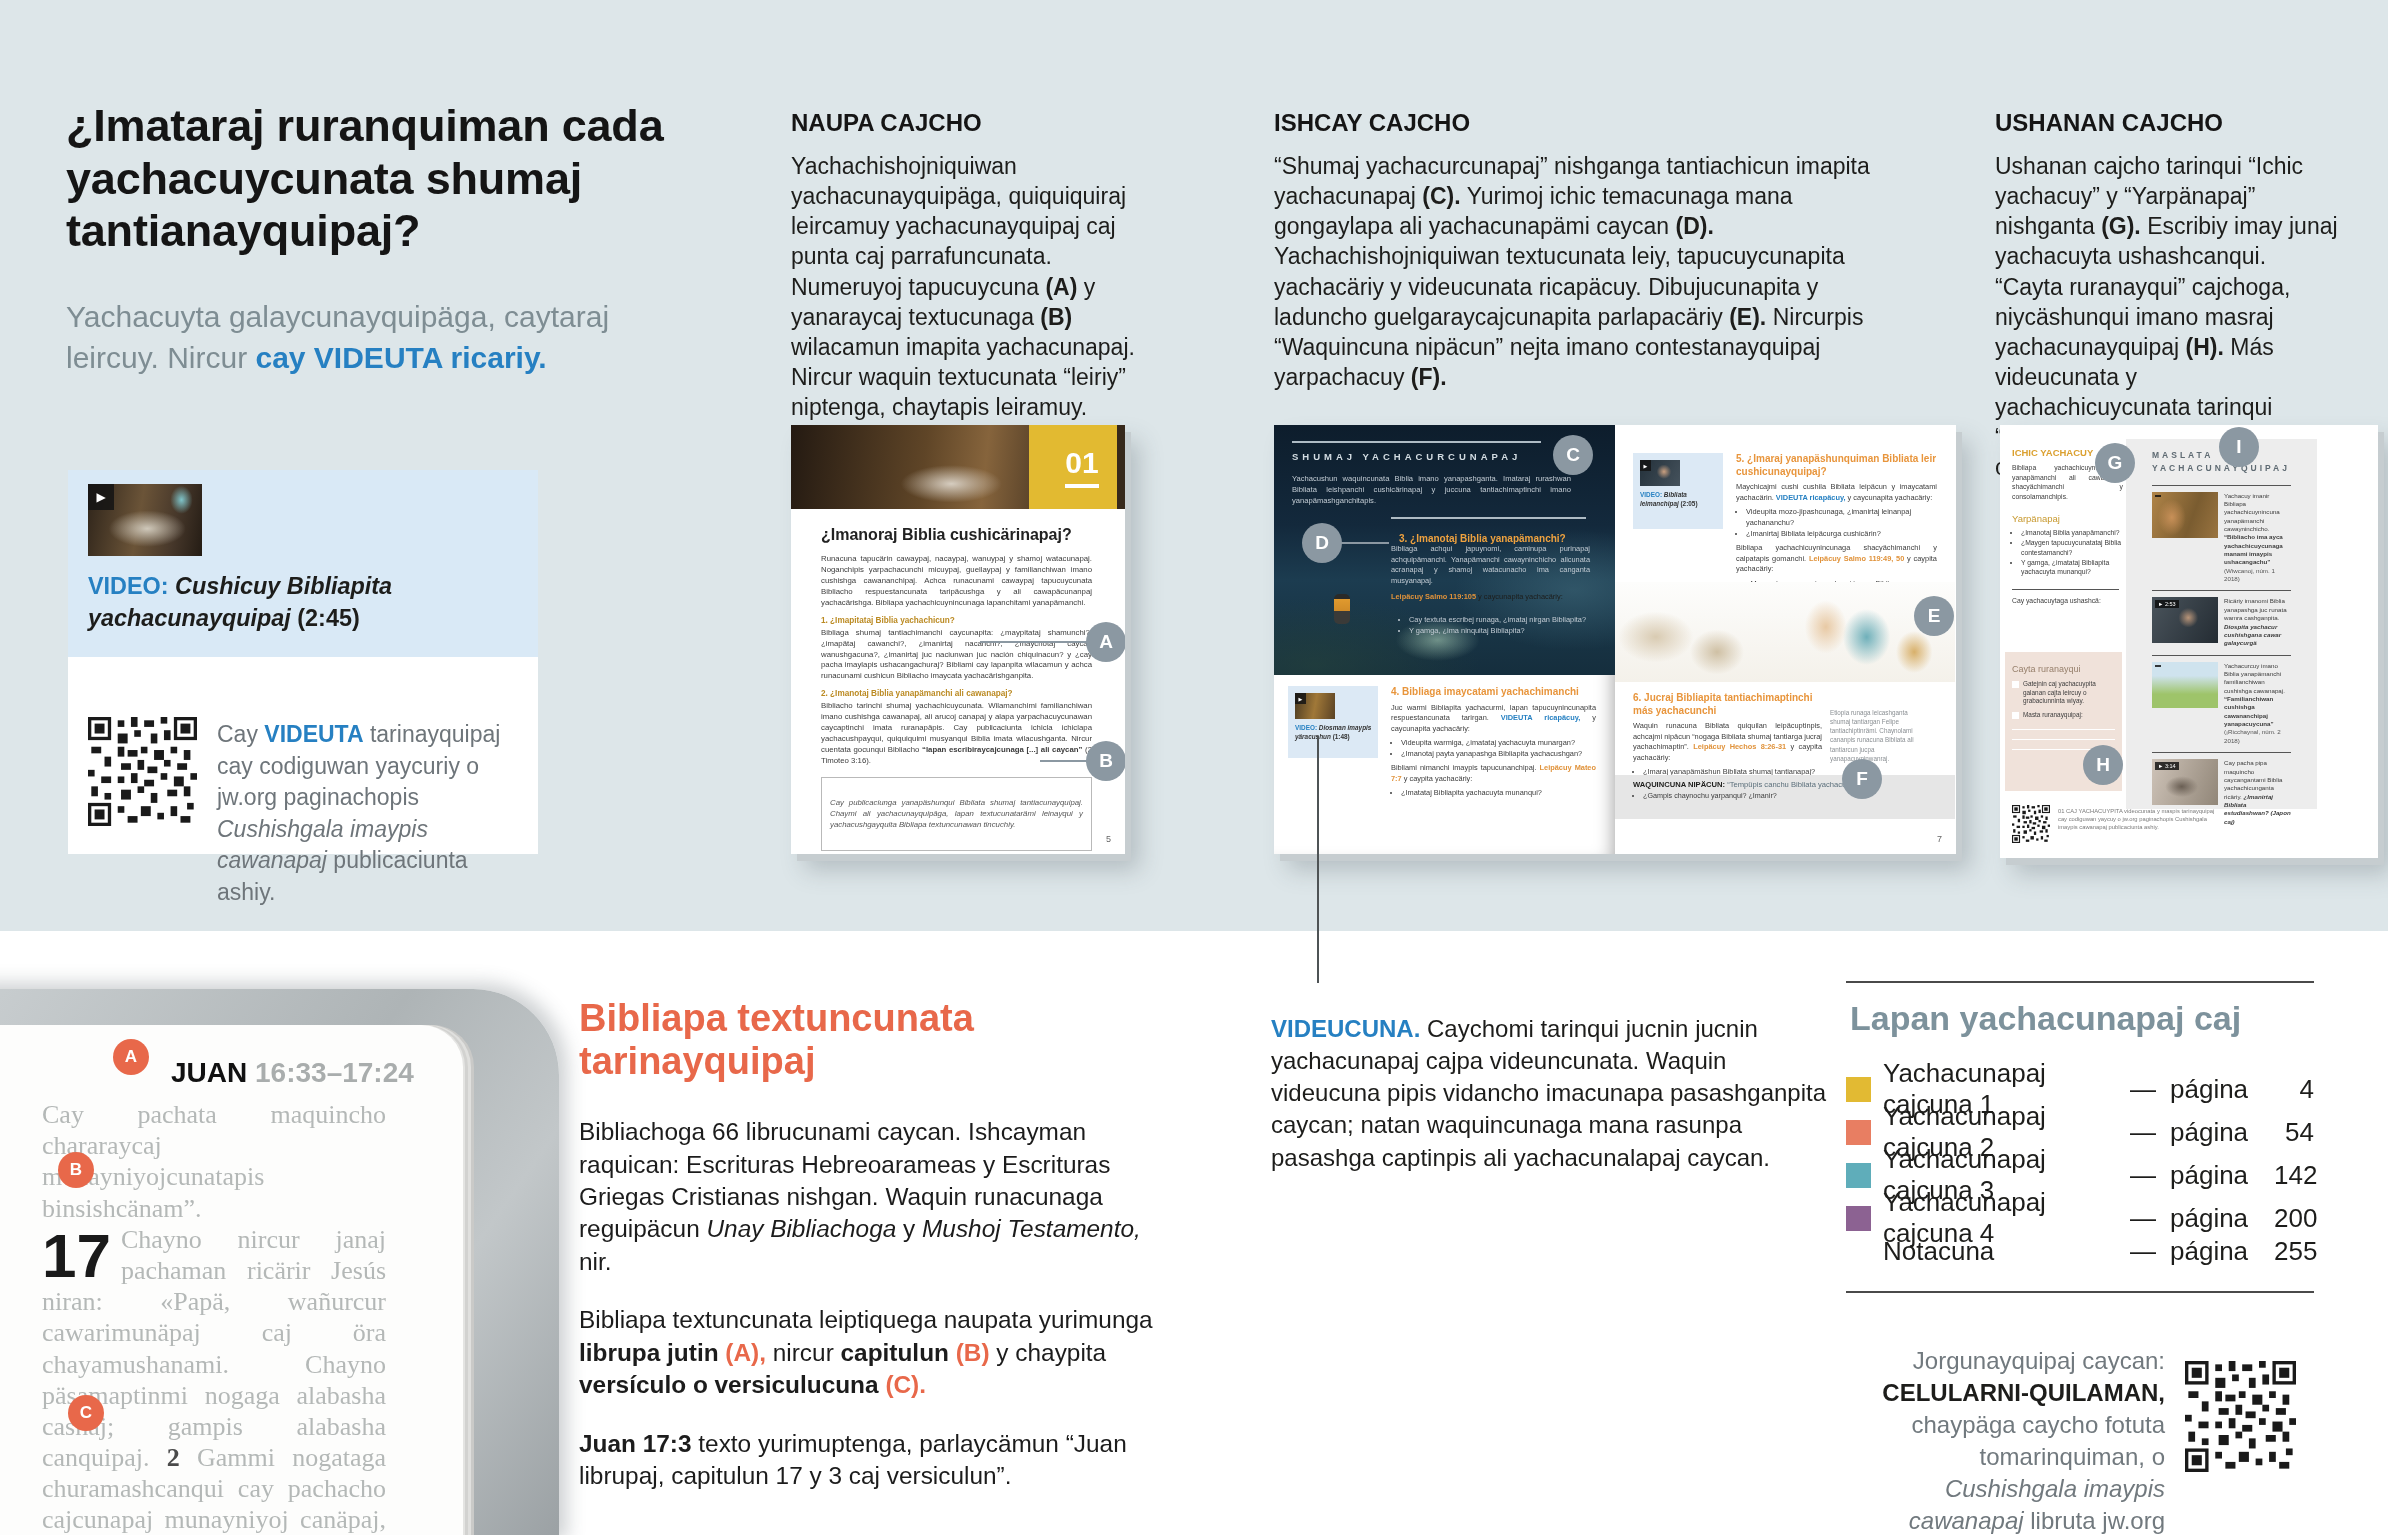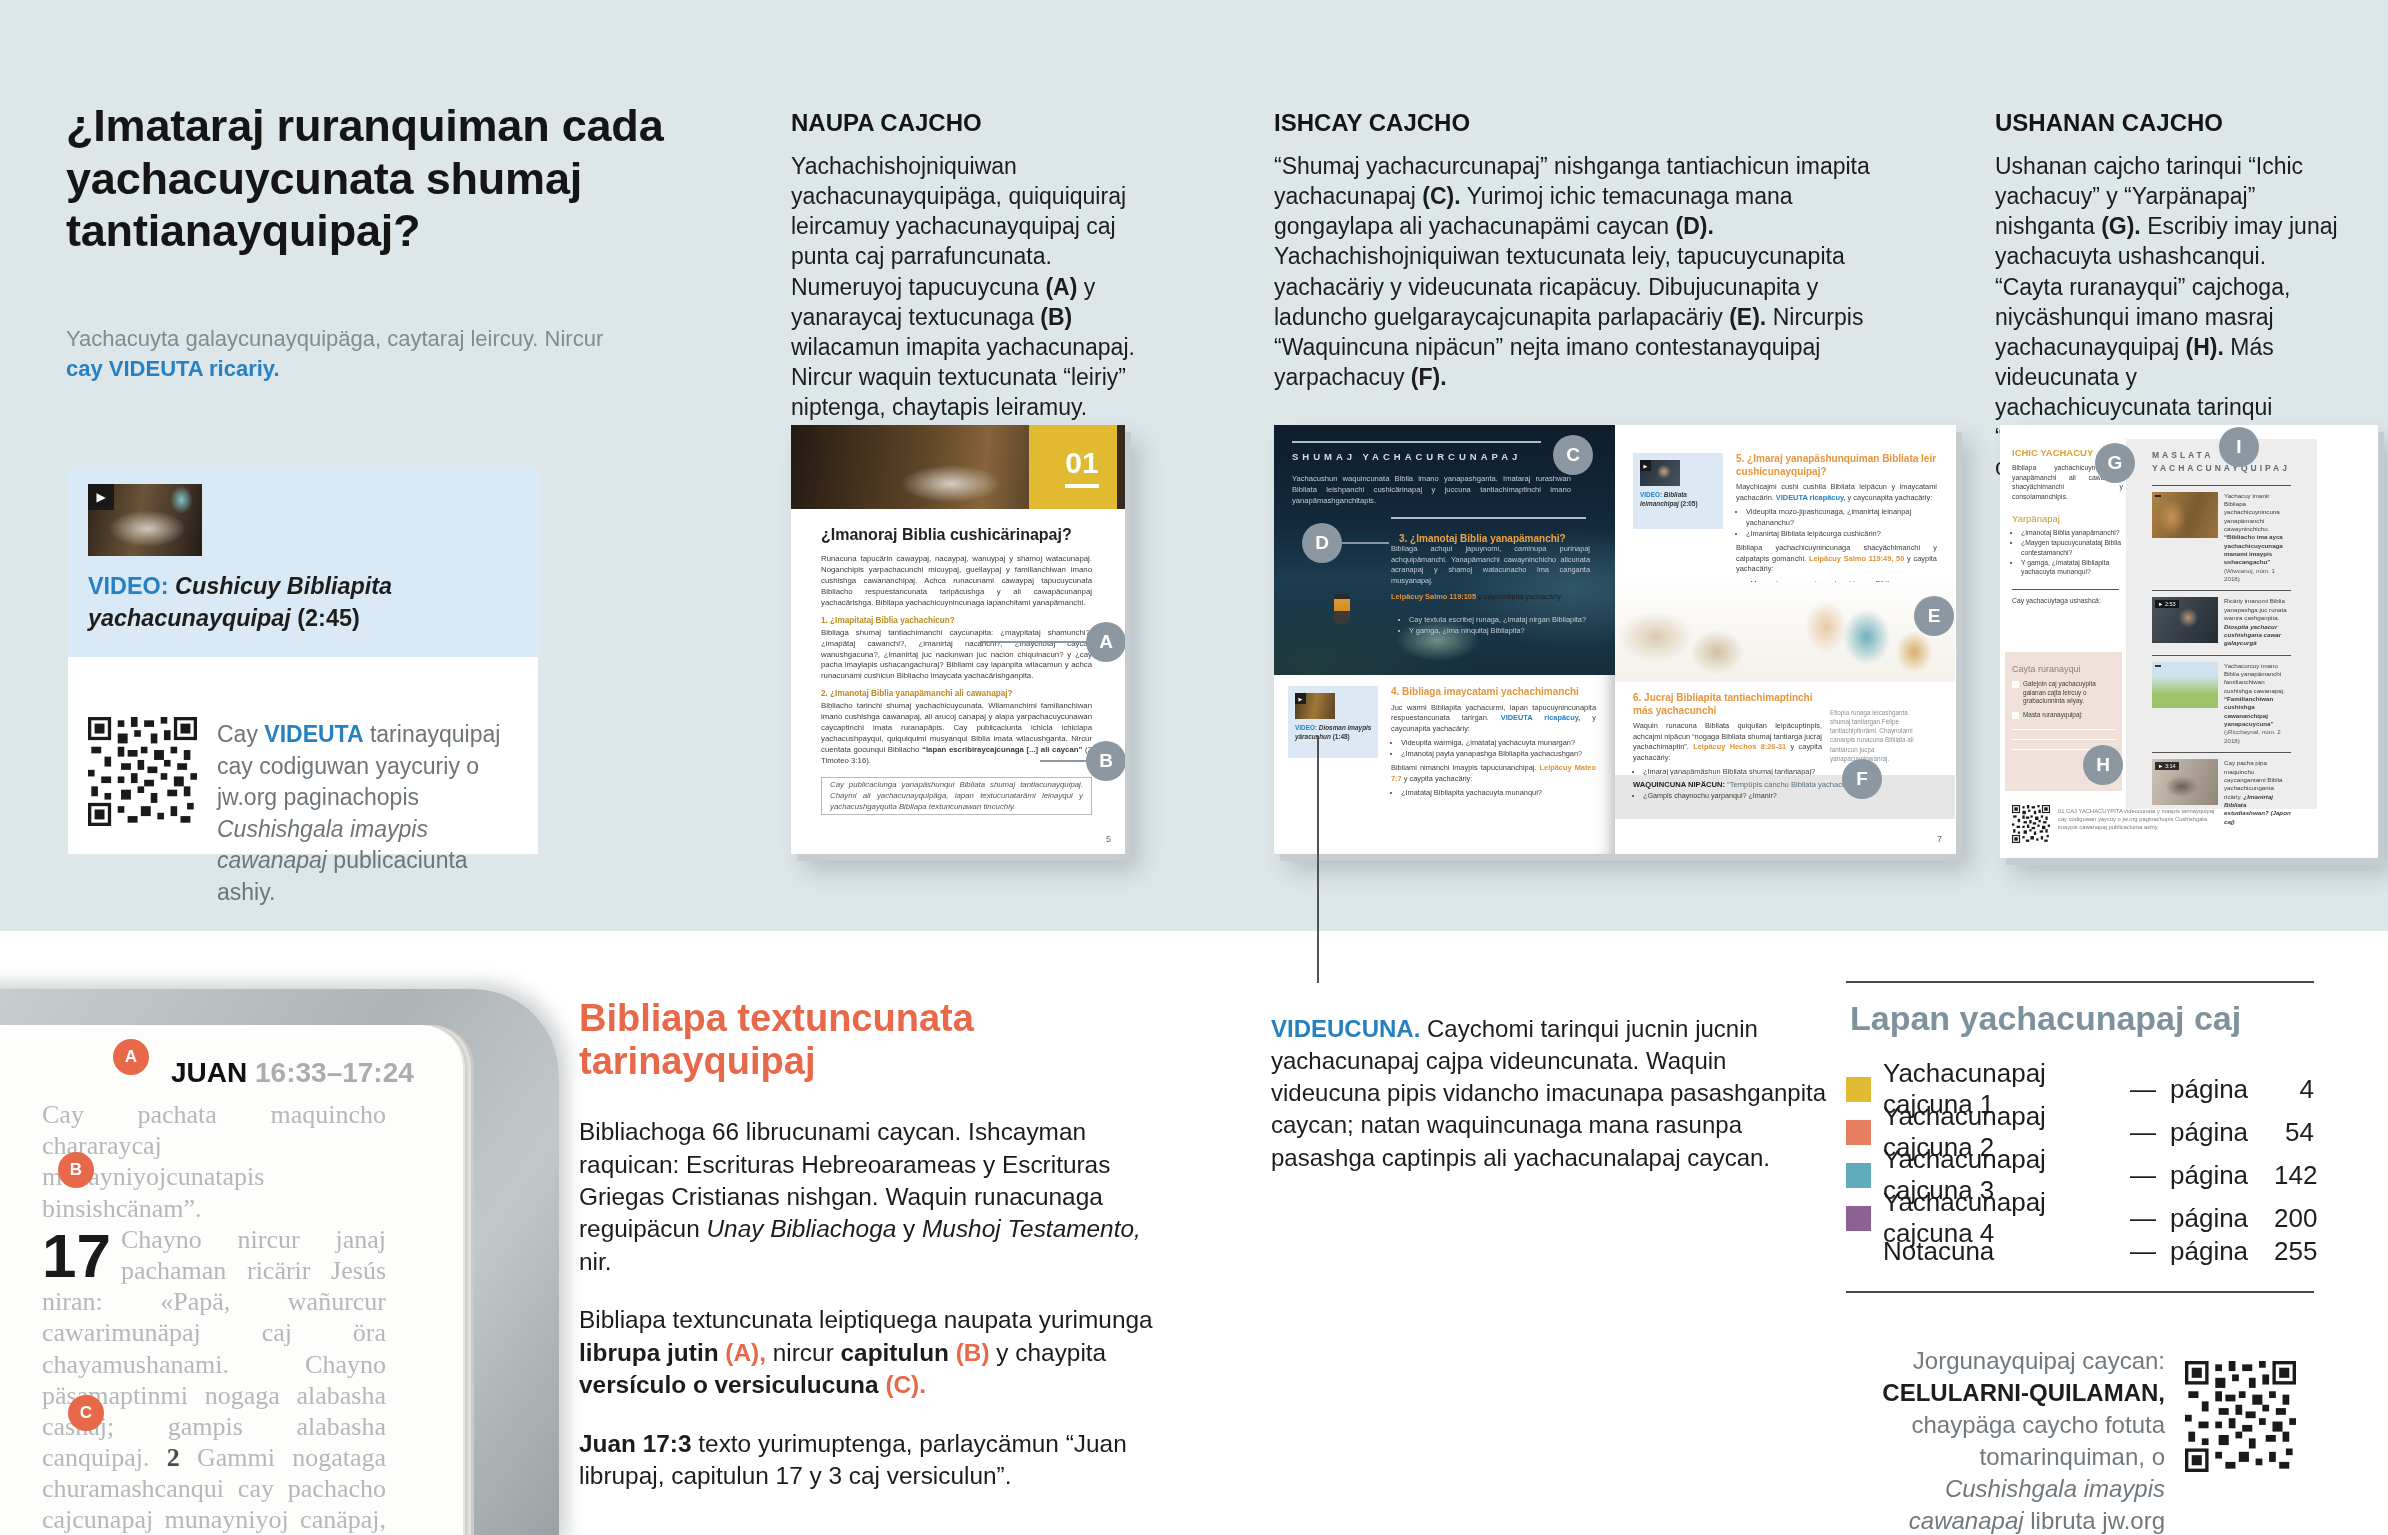--- a/index.html
+++ b/index.html
@@ -8,21 +8,21 @@
   .top-band{position:absolute;left:0;top:0;width:2388px;height:931px;background:#dde6e9;}
   
   .rt-b{font-weight:700}.rt-i{font-style:italic}
   .rt-o{color:#e8684a}.rt-blue{color:#2680c2}
   .rt-ref{color:#e0923a;font-weight:700}
   .rt-vn{color:#4a4a4a;font-weight:700}
   .rt-dark{color:#1d1d1b}.rt-q{color:#5a6e7a}
   
   .hero{position:absolute;left:66px;top:100px;width:657px;}
   .hero h1{margin:0;font-size:45px;line-height:1.17;font-weight:700;color:#151515;letter-spacing:-0.2px;}
-  .subtitle{margin:66px 0 0 0;font-size:22px;line-height:1.38;color:#7e8d93;font-weight:400;width:557px;}
+  .subtitle{margin:38px 0 0 0;font-size:30px;line-height:1.38;color:#7e8d93;font-weight:400;width:557px;}
   
   .video-box{position:absolute;left:68px;top:470px;width:470px;height:384px;}
   .vb-top{position:absolute;left:0;top:0;right:0;height:187px;background:#d9e9f6;}
   .vthumb{position:absolute;left:20px;top:14px;width:114px;height:72px;cursor:pointer;
           background:radial-gradient(55px 26px at 52% 62%,#cfc8ba,rgba(0,0,0,0) 70%),
                      radial-gradient(16px 20px at 82% 22%,#7fc4c9,rgba(0,0,0,0) 70%),
                      linear-gradient(100deg,#2e241a,#6b5438 45%,#46372a 75%,#241c14);}
   .play{position:absolute;left:0;top:0;width:26px;height:26px;background:rgba(20,20,20,.85);
         color:#fff;font-size:12px;display:flex;align-items:center;justify-content:center;}
   .vtitle{position:absolute;left:20px;top:101px;width:418px;margin:0;font-size:23.4px;line-height:1.35;color:#1d1d1b;}
@@ -48,21 +48,21 @@
     background:radial-gradient(70px 26px at 48% 70%,#d6cdc0,rgba(0,0,0,0) 72%),
                radial-gradient(14px 18px at 76% 26%,#7fc4c9,rgba(0,0,0,0) 70%),
                linear-gradient(96deg,#241a12,#5f4527 40%,#86643c 58%,#37291b 85%);}
   .t1-num{position:absolute;right:8px;top:0;width:70px;height:84px;background:#e2ba31;color:#fff;
           font-size:30px;font-weight:700;display:flex;align-items:center;justify-content:center;flex-direction:column;padding-left:18px;}
   .t1-num .ul{width:34px;height:4px;background:#fff;margin-top:4px;}
   .t1-body{position:absolute;left:30px;top:100px;width:271px;}
   .t1 h3{margin:0 0 10px 0;font-size:16px;line-height:1.2;font-weight:700;color:#222;}
   .tiny{font-size:7.8px;line-height:1.4;text-align:justify;color:#3c3c3c;margin:0 0 7px 0;}
   .t1 .qhead{font-size:8.2px;font-weight:700;color:#bb8a22;margin:7px 0 3px 0;}
-  .t1-note{border:1px solid #b9b9b9;padding:2px 8px;font-style:italic;color:#555;margin-top:10px;}
+  .t1-note{border:1px solid #b9b9b9;padding:20px 8px;font-style:italic;color:#555;margin-top:10px;}
   .pgnum{position:absolute;right:14px;bottom:10px;font-size:9px;color:#666;}
   
   .t2{left:1274px;top:425px;width:682px;height:429px;display:flex;}
   .t2 .page{position:relative;width:341px;height:429px;overflow:hidden;background:#fff;}
   .t2 .page.left{box-shadow:inset -14px 0 18px -12px rgba(0,0,0,.35);}
   .night{position:absolute;left:0;top:0;right:0;height:250px;
      background:radial-gradient(60px 30px at 48% 86%,rgba(196,235,205,.5),rgba(0,0,0,0) 70%),
                 radial-gradient(159px 80px at 88% 66%,rgba(62,103,120,.6),rgba(0,0,0,0) 75%),
                 radial-gradient(219px 90px at 12% 96%,rgba(40,70,60,.55),rgba(0,0,0,0) 75%),
                 linear-gradient(180deg,#0d1d2c 0%,#13293c 40%,#1c3c50 62%,#152e3d 100%);}

